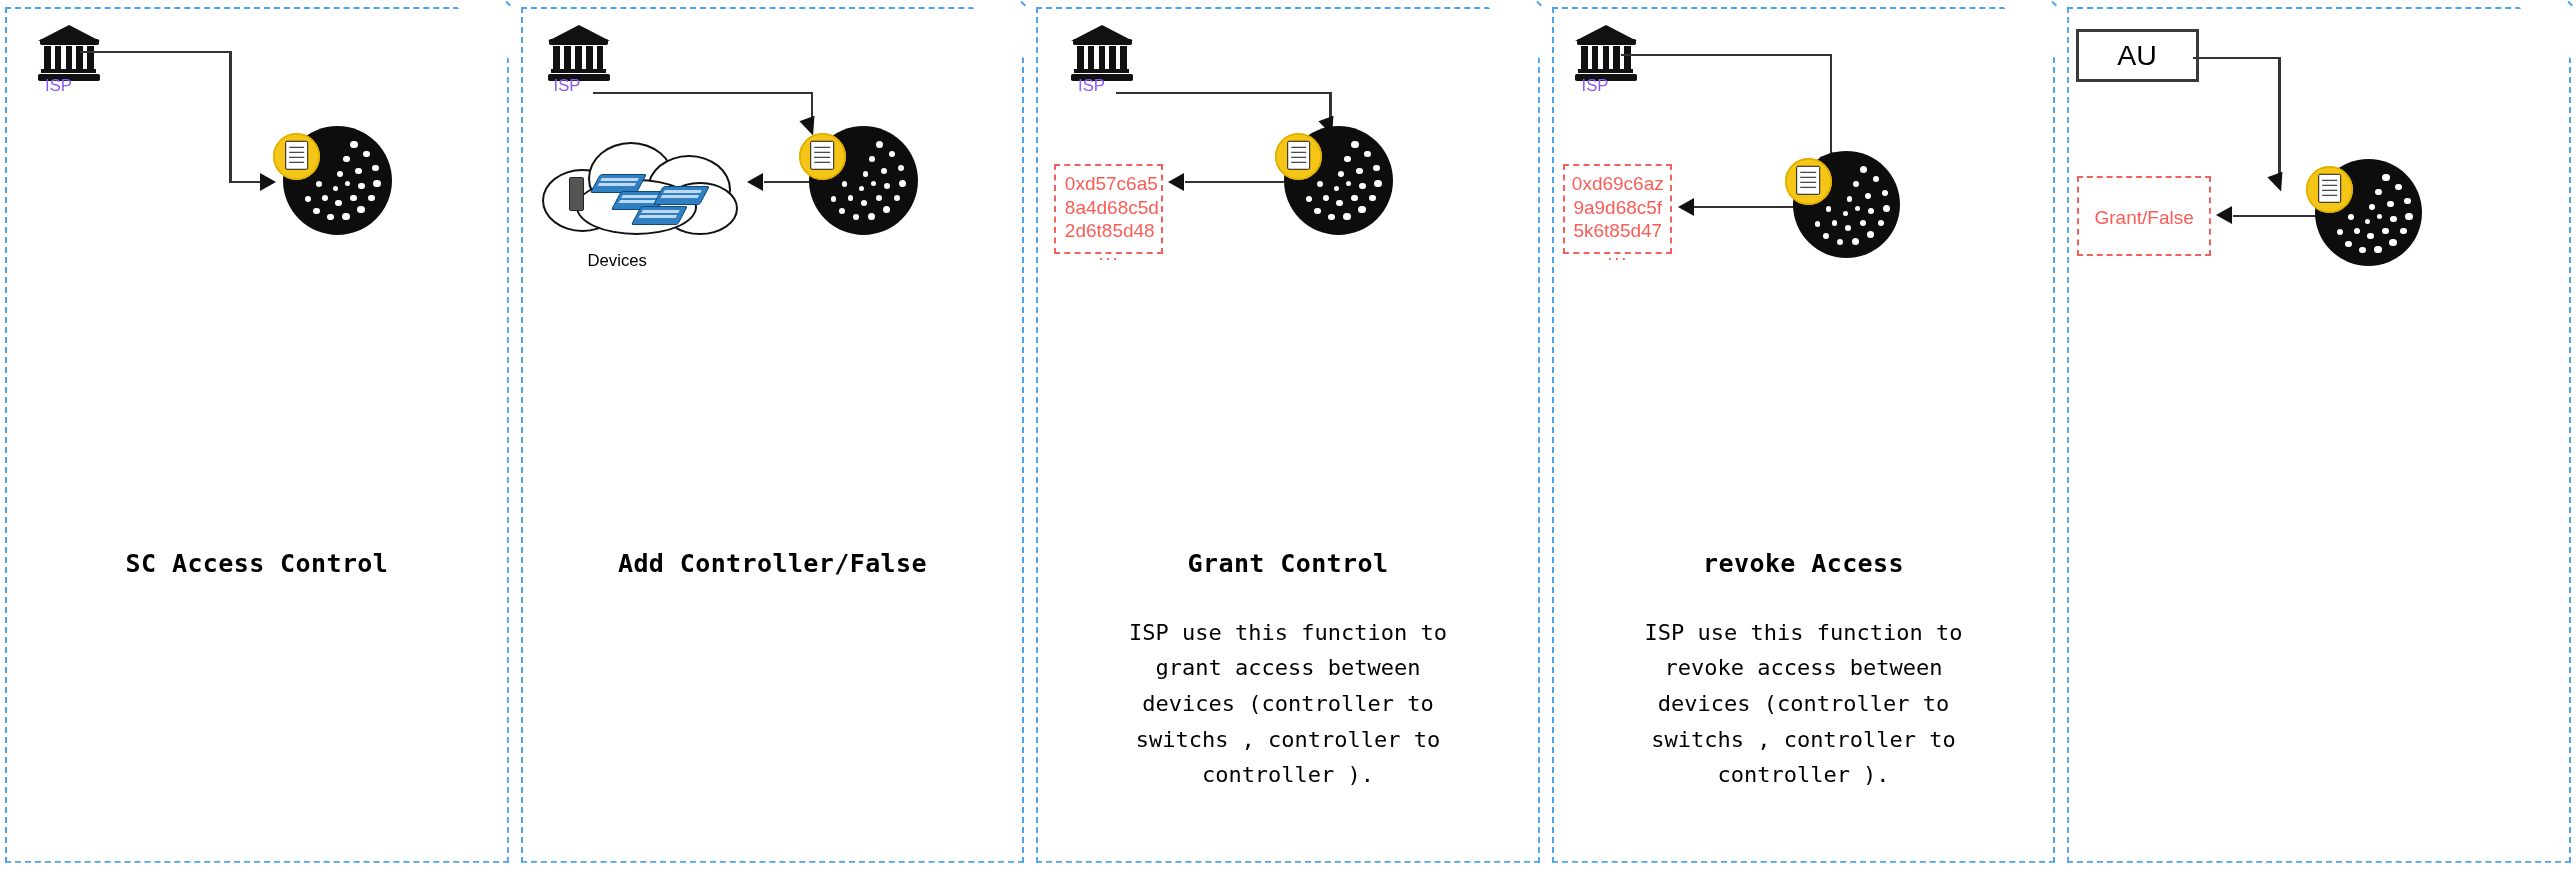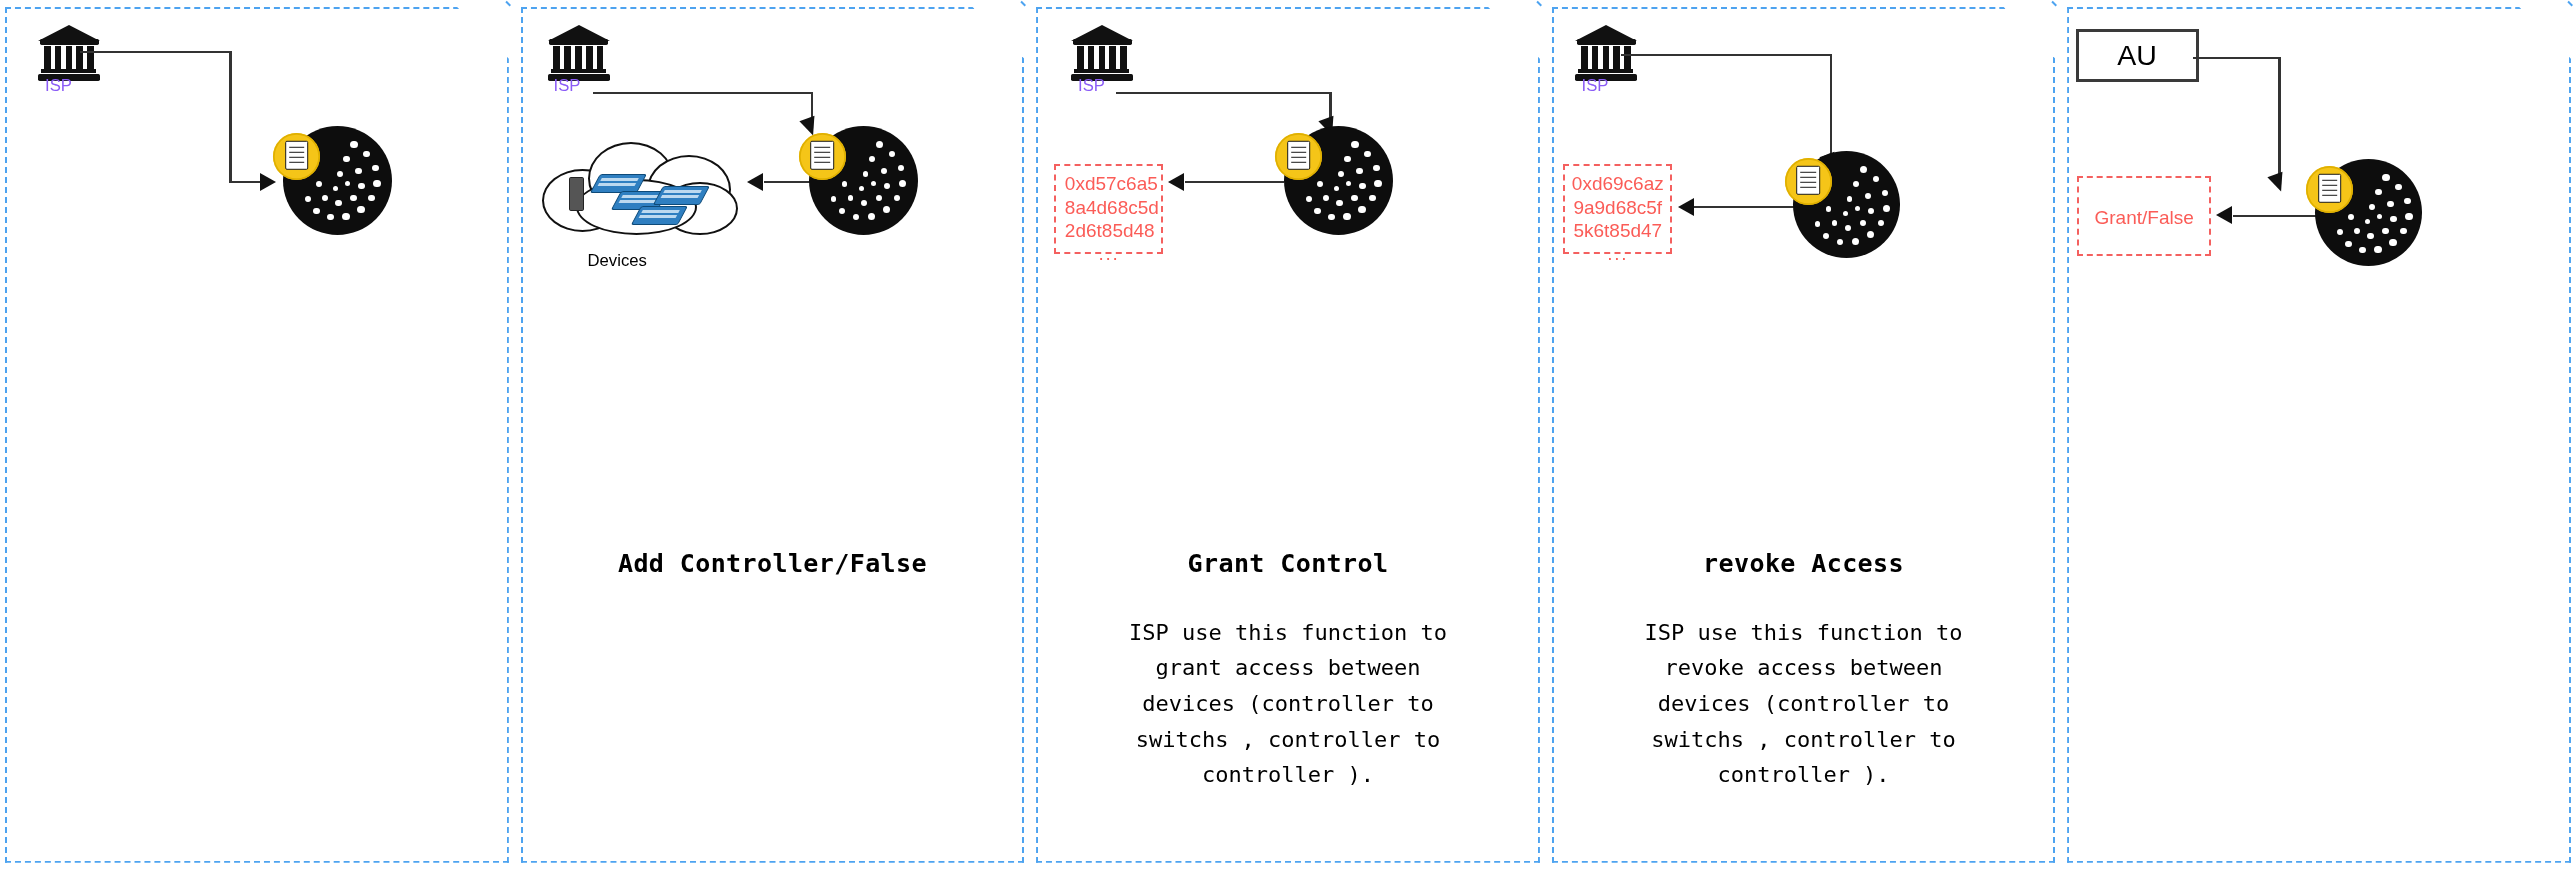--- a/index.html
+++ b/index.html
@@ -126,20 +126,21 @@
           <b style="left:33px;top:55px;width:5.9px;height:5.9px;"></b>
           <b style="left:54px;top:45px;width:5.9px;height:5.9px;"></b>
           <b style="left:62px;top:55px;width:5px;height:5px;"></b>
           <b style="left:50px;top:60px;width:5px;height:5px;"></b>
         </div>
       </div>
       <div class="badge" style="left:268px;top:126px;width:47px;height:47px;">
         <div class="doc"></div>
       </div>
     </div>
+    <div class="title" style="top:542px;">SC Access Control</div>
   </div>
 
   <div class="panel">
     <div class="frame"></div>
     <div class="foldline"></div>
     <div class="graphic">
       <div class="bank" style="left:27px;top:18.4px;">
         <div class="roof"></div>
           <div class="arch"></div>
         <div class="cols">

